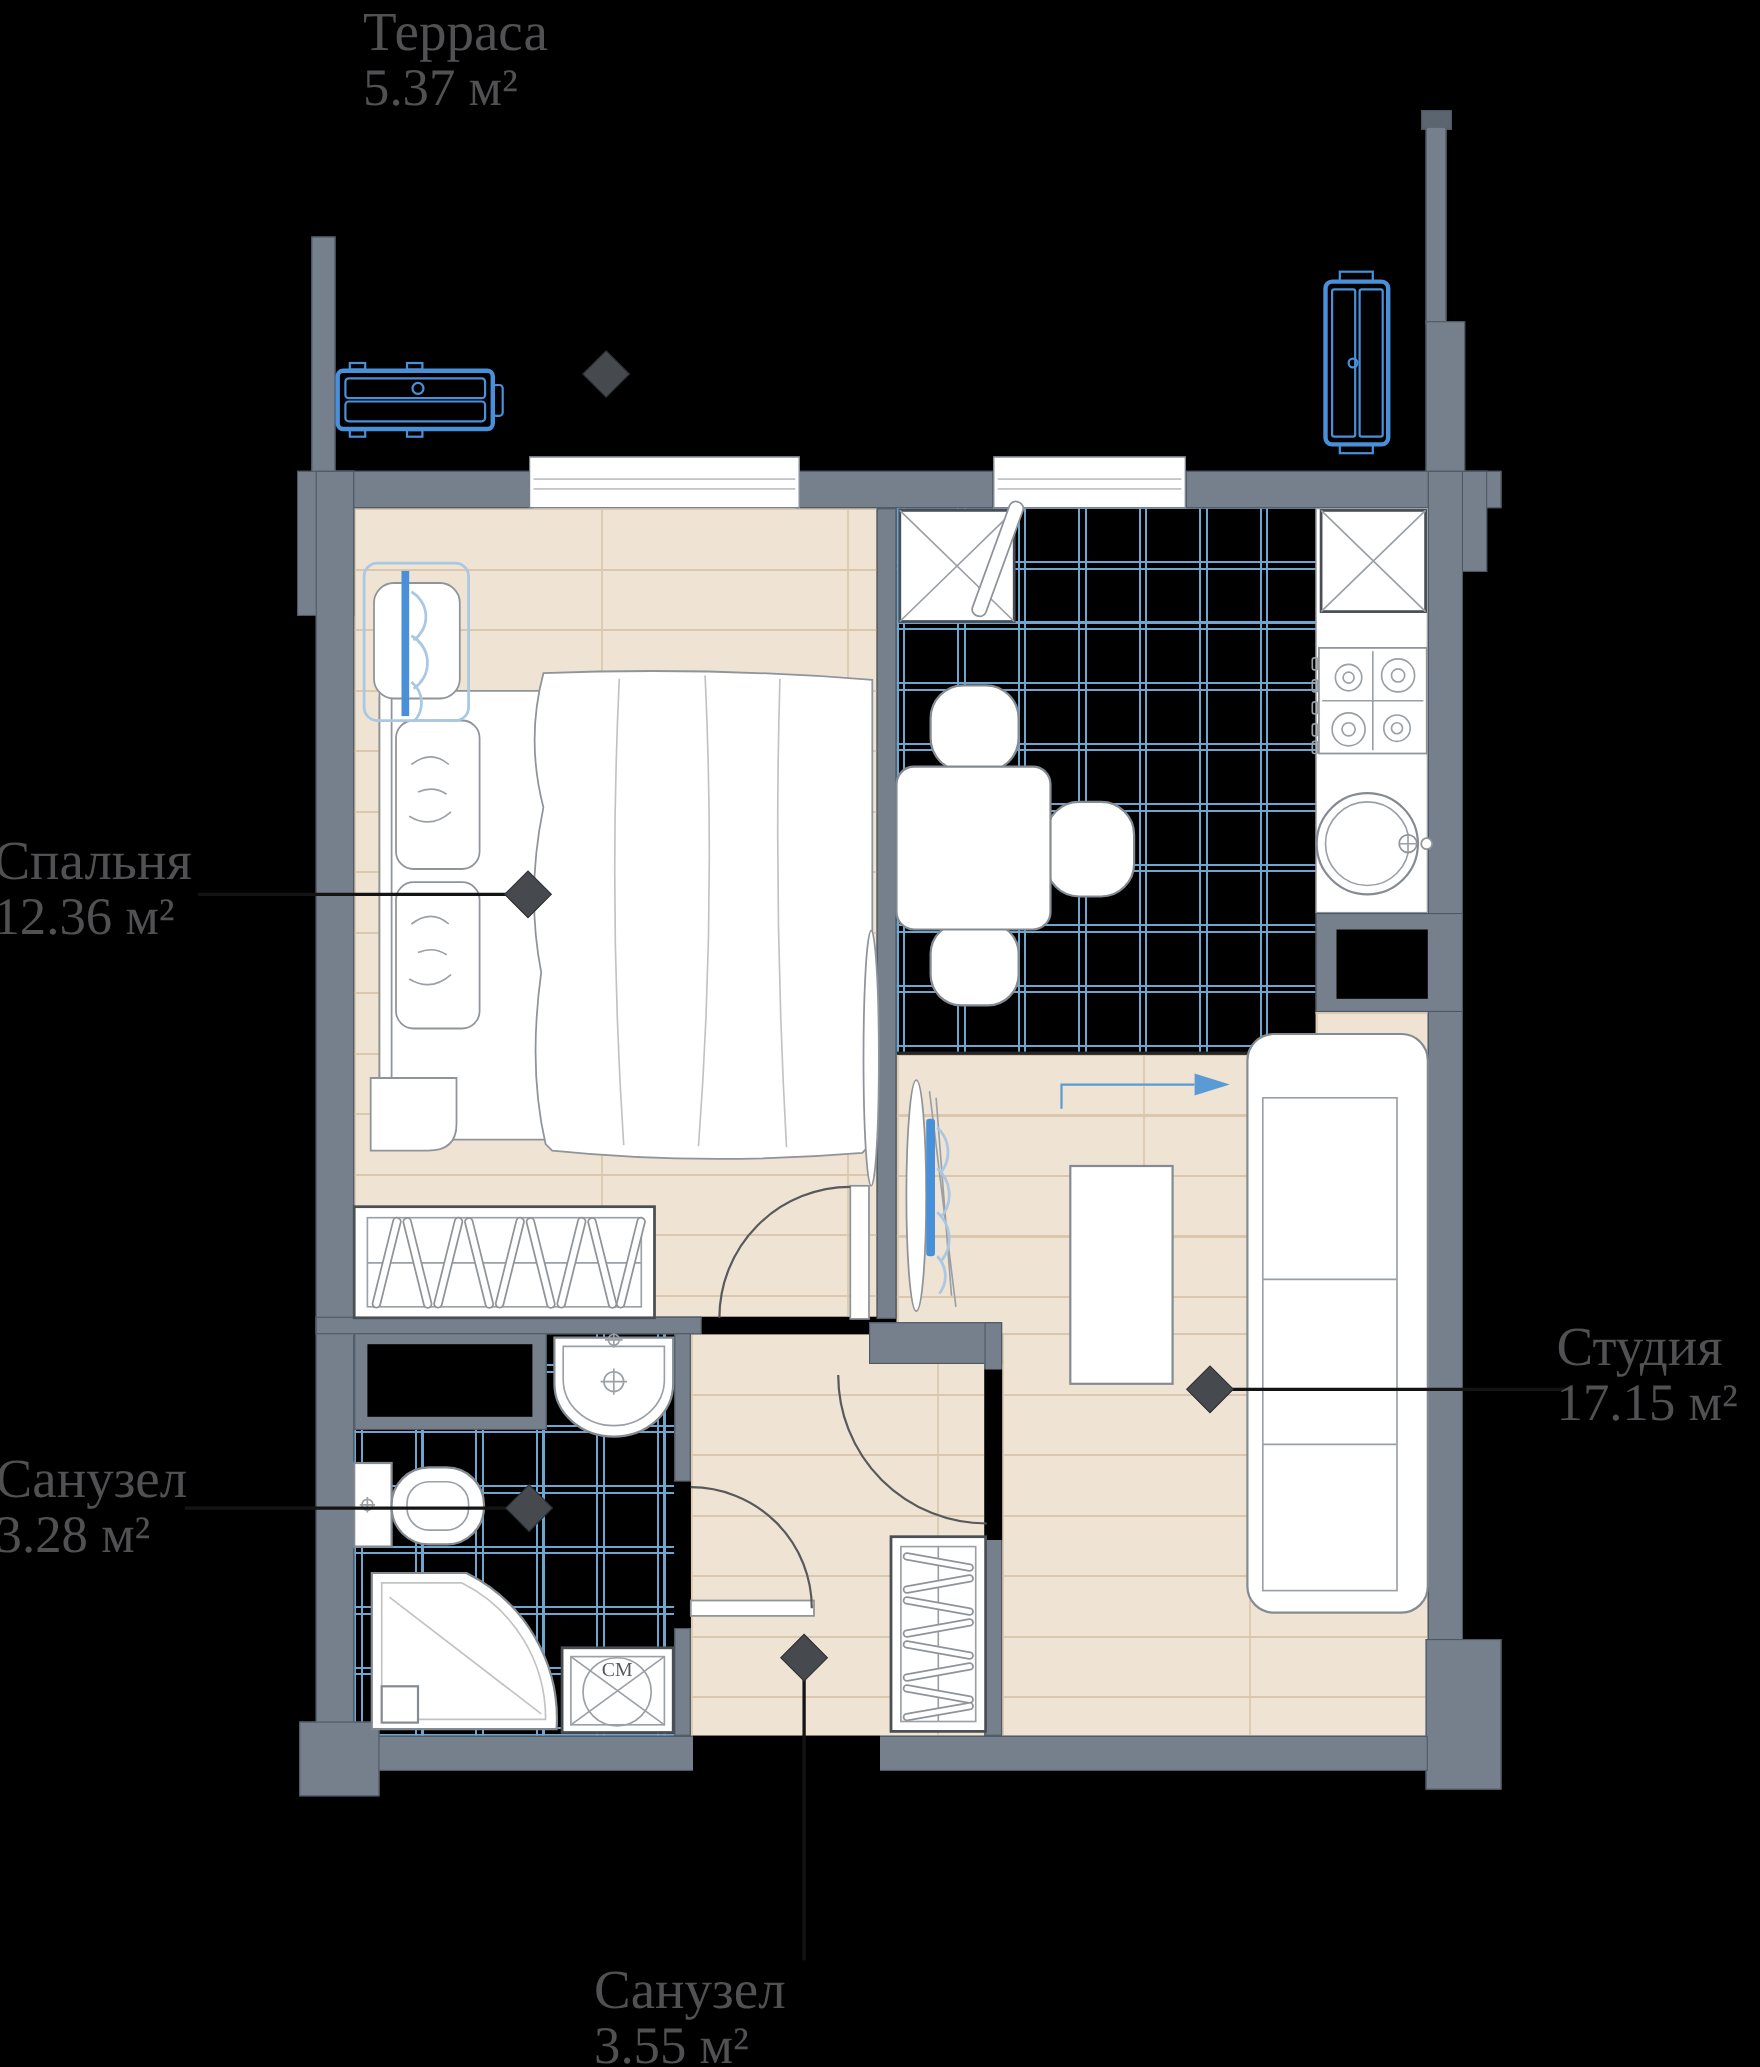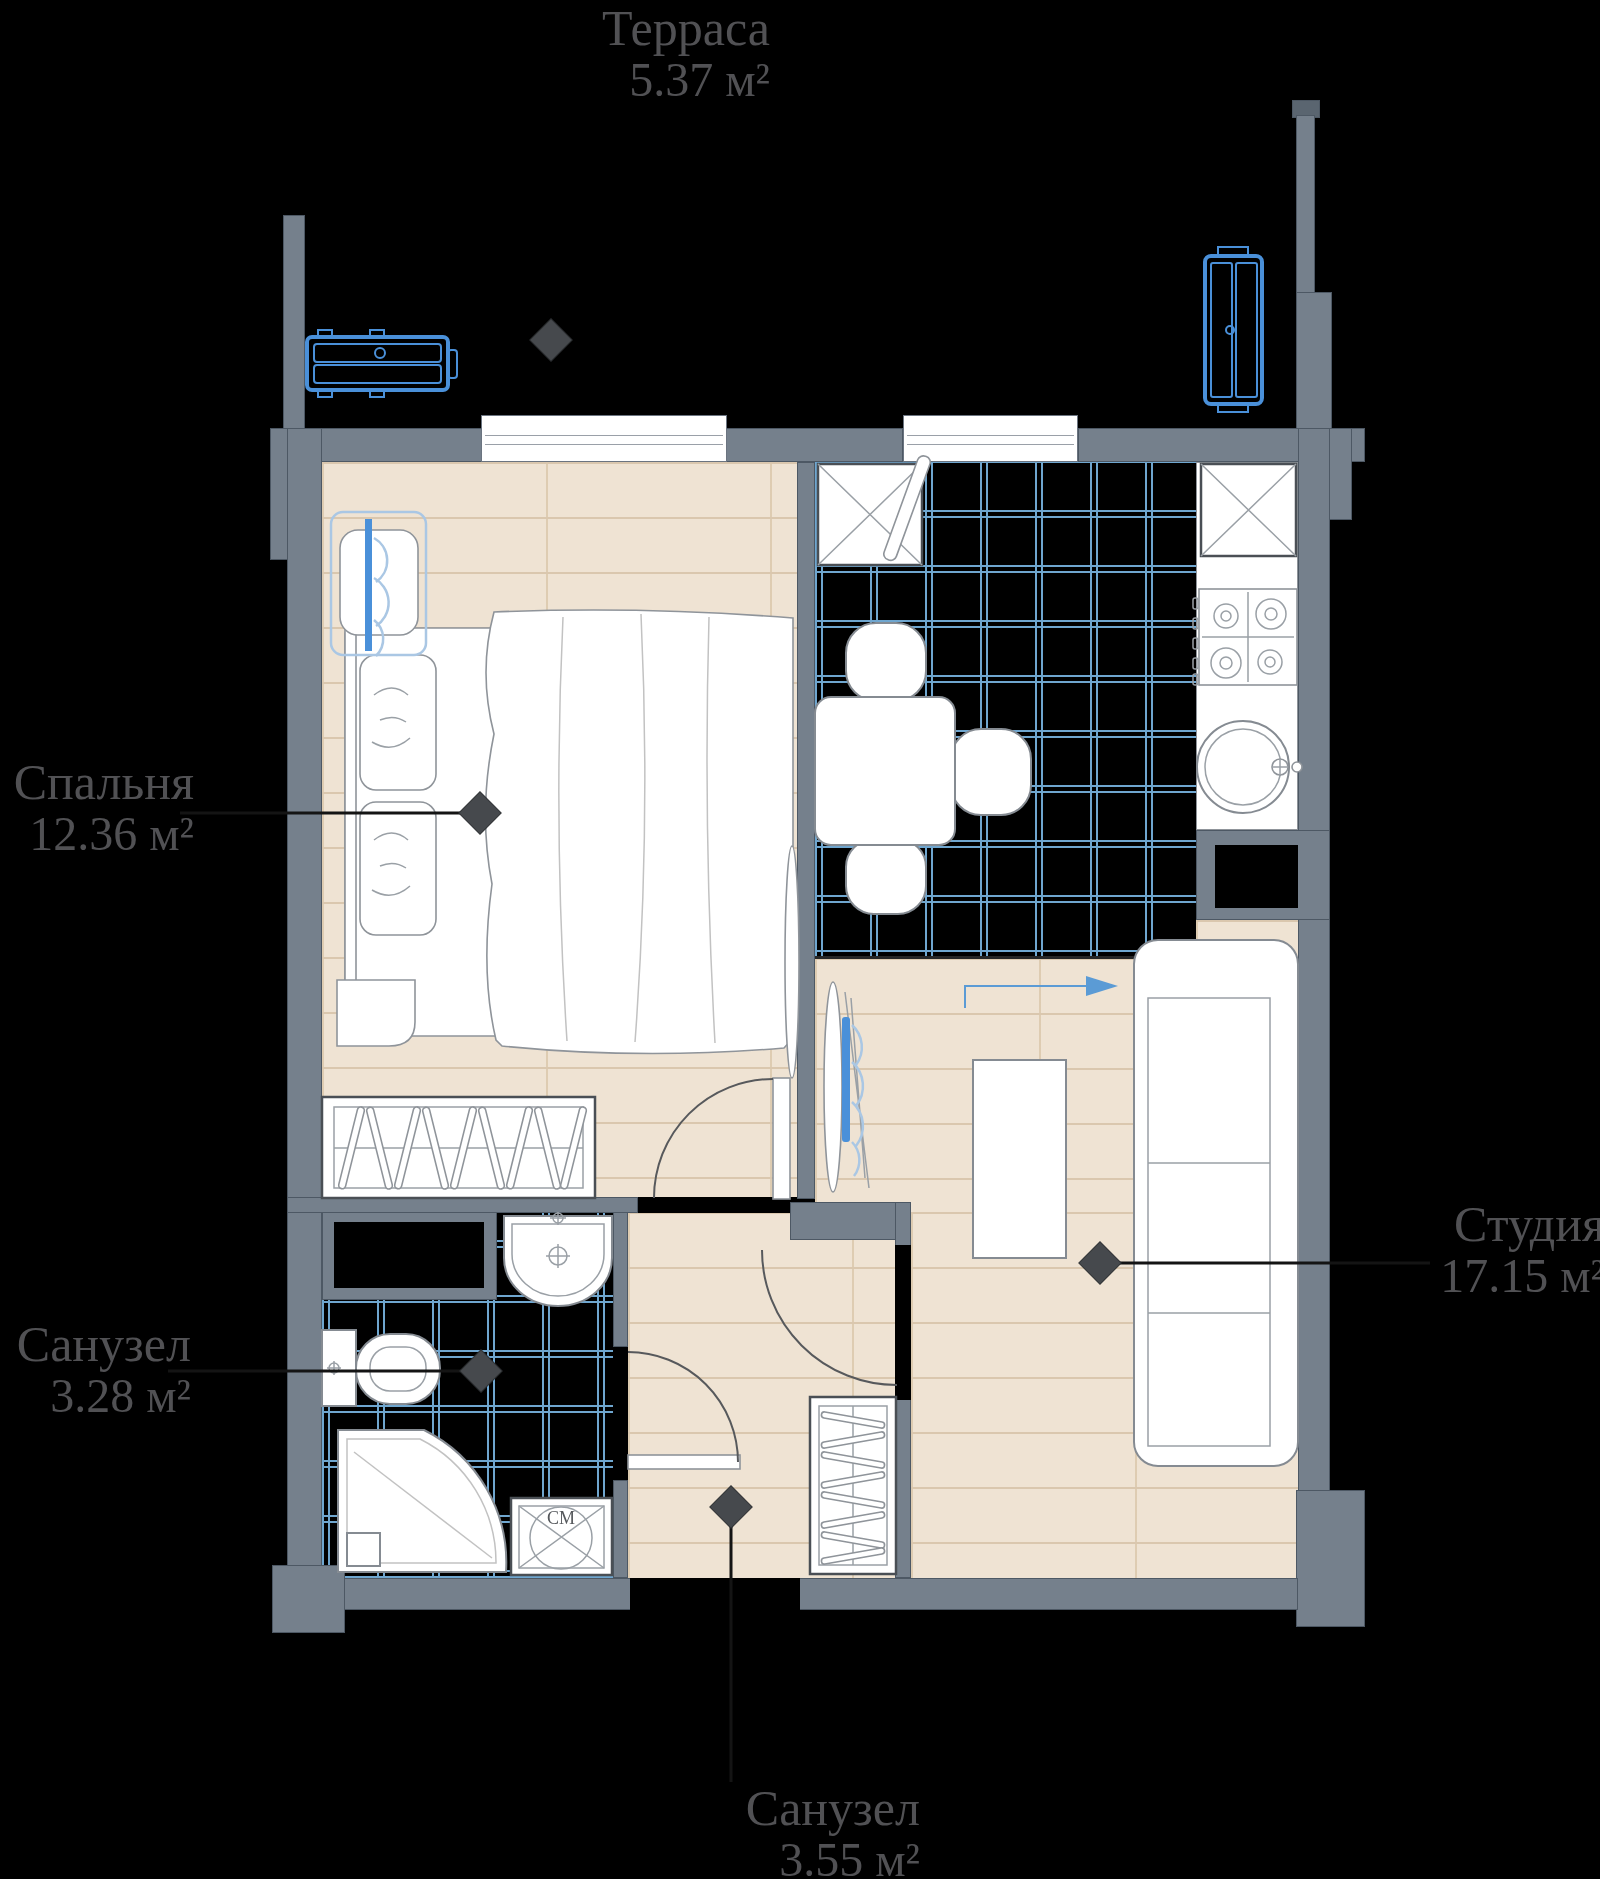--- a/index.html
+++ b/index.html
@@ -16,21 +16,21 @@
   .floor-wood{position:absolute;box-sizing:border-box;background-color:var(--floor_wood);
     background-image:
       repeating-linear-gradient(180deg, var(--floor_wood_line) 0 2px, transparent 2px 55px),
       repeating-linear-gradient(90deg, rgba(208,185,150,.55) 0 2px, transparent 2px 224px);}
   .floor-tile{position:absolute;box-sizing:border-box;background-color:transparent;
     background-image:
       repeating-linear-gradient(0deg, var(--tile_line) 0 2px, transparent 2px 6px, var(--tile_line) 6px 8px, transparent 8px 55px),
       repeating-linear-gradient(90deg, var(--tile_line) 0 2px, transparent 2px 6px, var(--tile_line) 6px 8px, transparent 8px 55px);}
   .window{position:absolute;box-sizing:border-box;background:#fff;border:1.5px solid #6b7480;}
   .window .wl{position:absolute;left:3px;right:3px;height:1.5px;background:#9aa0a8;}
-  .room-label{position:absolute;color:var(--label_text);text-align:right;line-height:1.05;}
+  .room-label{position:absolute;color:var(--label_text);text-align:left;line-height:1.05;}
   .room-label .nm{display:block;font-size:50px;}
   .room-label .ar{display:block;font-size:48px;}
   svg{position:absolute;left:0;top:0;}
   .sf{fill:#fff;stroke:var(--furniture_line);stroke-width:1.6;}
   .sf2{fill:#fff;stroke:#858b92;stroke-width:2;}
   .sfd{fill:#fff;stroke:#4a4f55;stroke-width:2.5;}
   .ln{fill:none;stroke:#9aa0a6;stroke-width:1.5;}
   .lnl{fill:none;stroke:#c2c2c2;stroke-width:1.5;}
   .arc{fill:none;stroke:#57595c;stroke-width:2;}
   .blue{fill:none;stroke:var(--accent_blue);stroke-width:4;}

